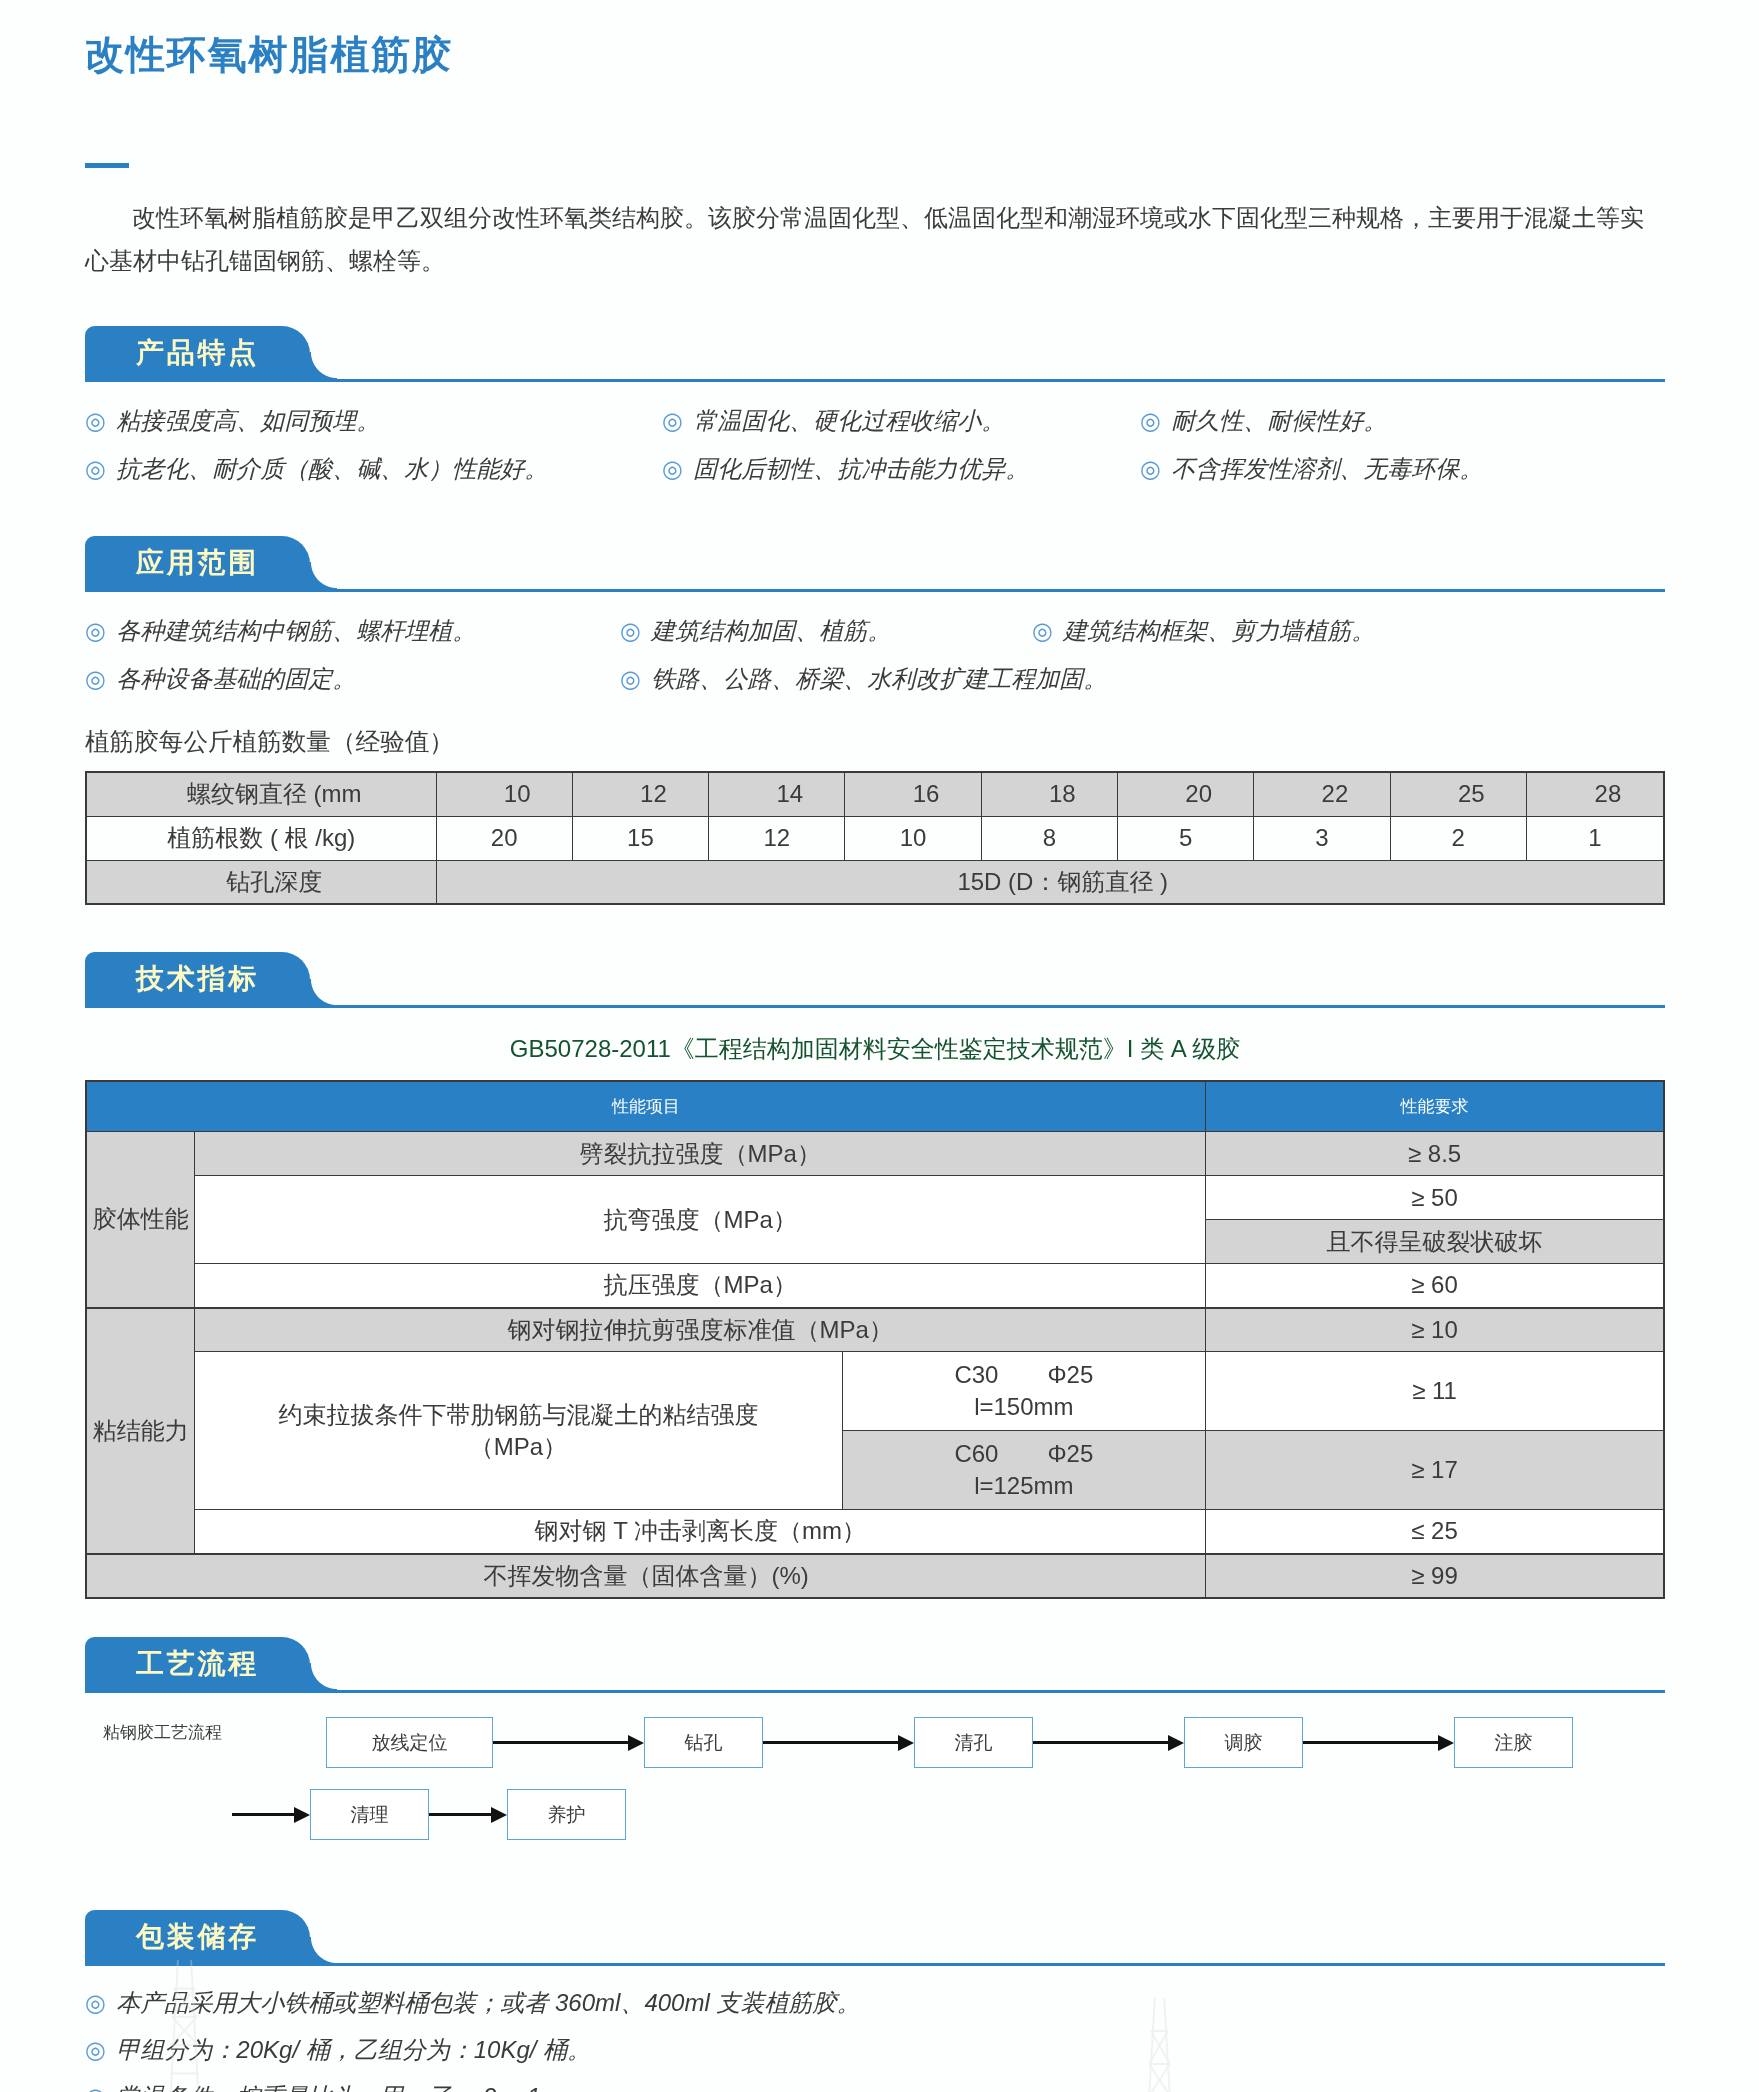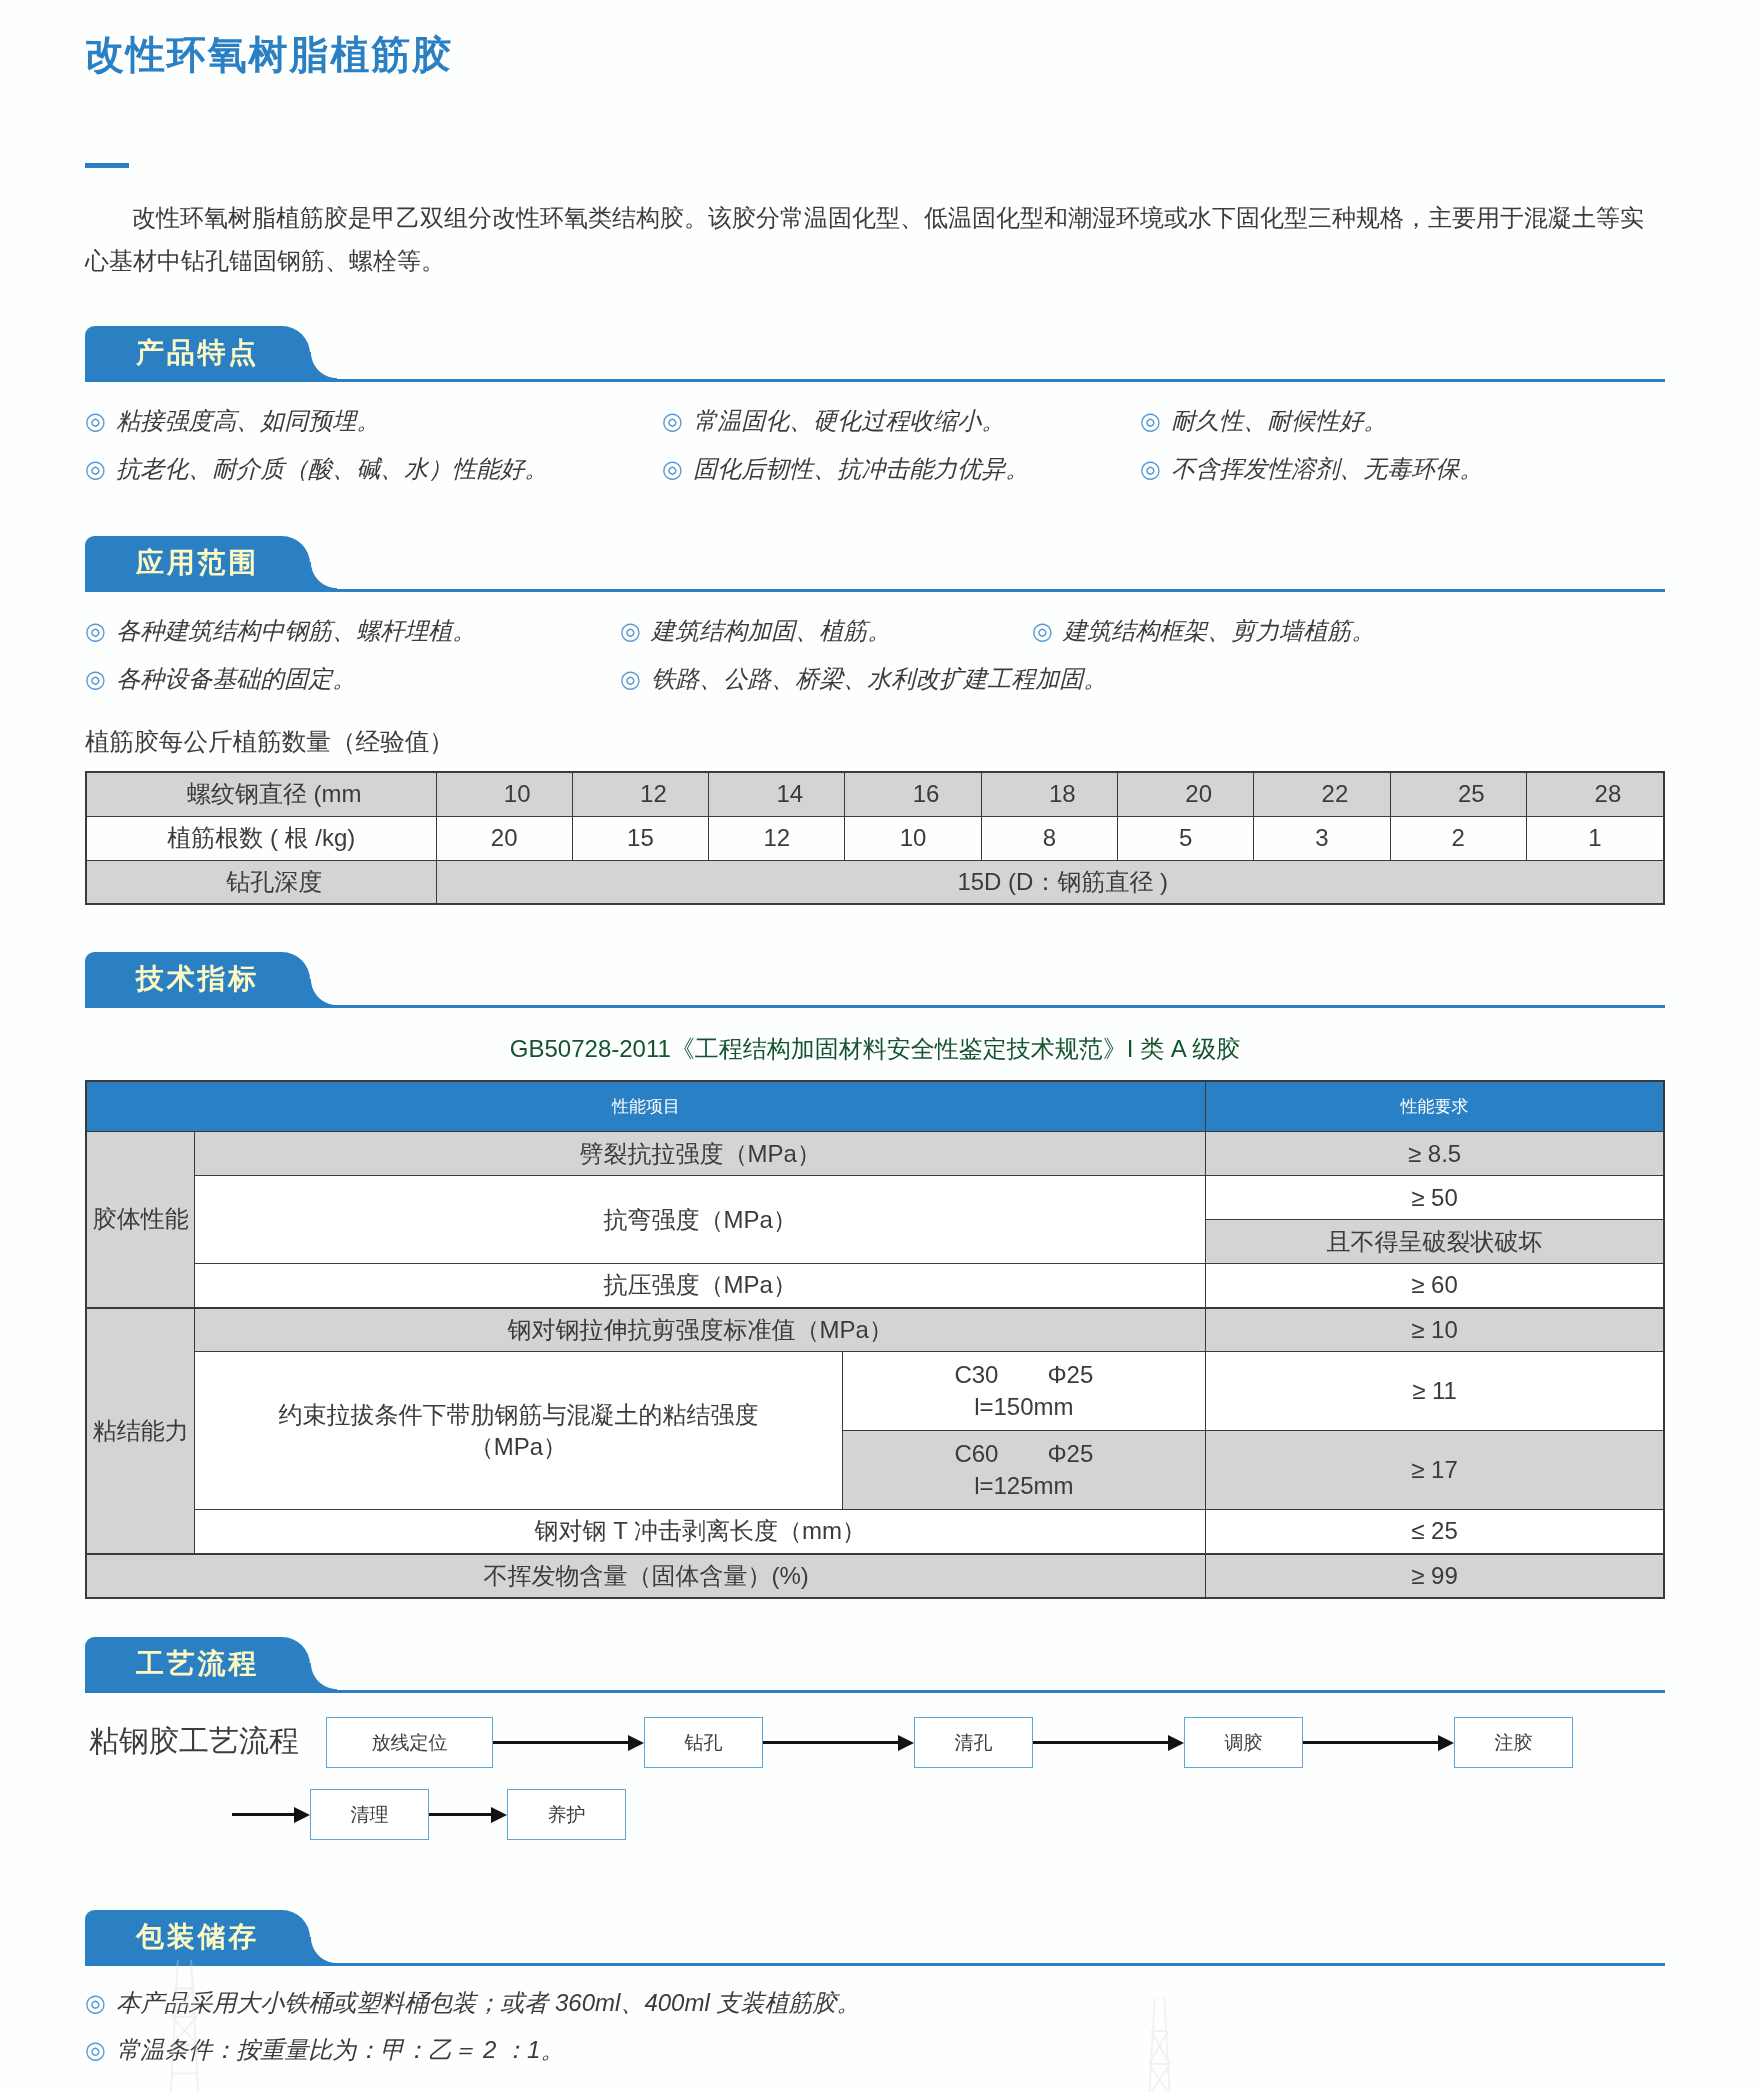--- a/index.html
+++ b/index.html
@@ -94,21 +94,21 @@
   .tech-table td{border:1.9px solid var(--line-dark);height:44px;padding:0 5.7px;}
   .tech-table td.tall{height:79px;}
   .tech-table .gray{background:var(--row-gray);}
   .tech-table .white{background:#fff;}
   .tech-table .groupsep td{border-top:2.8px solid var(--line-dark);}
   .cond-line{line-height:32px;}
   .cond-gap{display:inline-block;width:49px;}
 
   
   .flow-wrap{position:relative;margin-top:17px;min-height:180px;}
-  .flow-subtitle{position:absolute;left:4px;top:3.8px;font-size:30px;color:#3d3d3d;}
+  .flow-subtitle{position:absolute;left:18px;top:3.8px;font-size:17px;color:#3d3d3d;}
   .flow-row{display:flex;align-items:center;}
   .flow-row.r1{margin-left:241px;margin-top:24.6px;}
   .flow-row.r2{margin-left:147px;margin-top:21px;}
   .flow-box{
     height:51px;border:1.9px solid #5EA6D8;background:#fff;
     display:flex;align-items:center;justify-content:center;
     font-size:19px;color:#3d3d3d;flex:0 0 auto;
   }
   .flow-box.w-lg{width:167px;}
   .flow-box.w-sm{width:119px;}
@@ -312,20 +312,21 @@
         </div>
       </div>
     </div>
 
     <div class="section" style="margin-top:13.2px;">
       <div class="sec-head">
         <span class="badge">包装储存</span>
       </div>
       <div class="bullets packs">
         <div class="bullet"><span class="glyph">◎</span><span>本产品采用大小铁桶或塑料桶包装；或者 360ml、400ml 支装植筋胶。</span></div>
+        <div class="bullet"><span class="glyph">◎</span><span>甲组分为：20Kg/ 桶，乙组分为：10Kg/ 桶。</span></div>
         <div class="bullet"><span class="glyph">◎</span><span>常温条件：按重量比为：甲：乙＝ 2 ：1。</span></div>
 
       </div>
     </div>
 
   </div>
 
   <svg class="wm left" width="85" height="142" viewBox="0 0 90 150">
     <g stroke="#d6dade" stroke-width="2" fill="none">
       <path d="M38 0 L30 150 M52 0 L60 150"></path>

